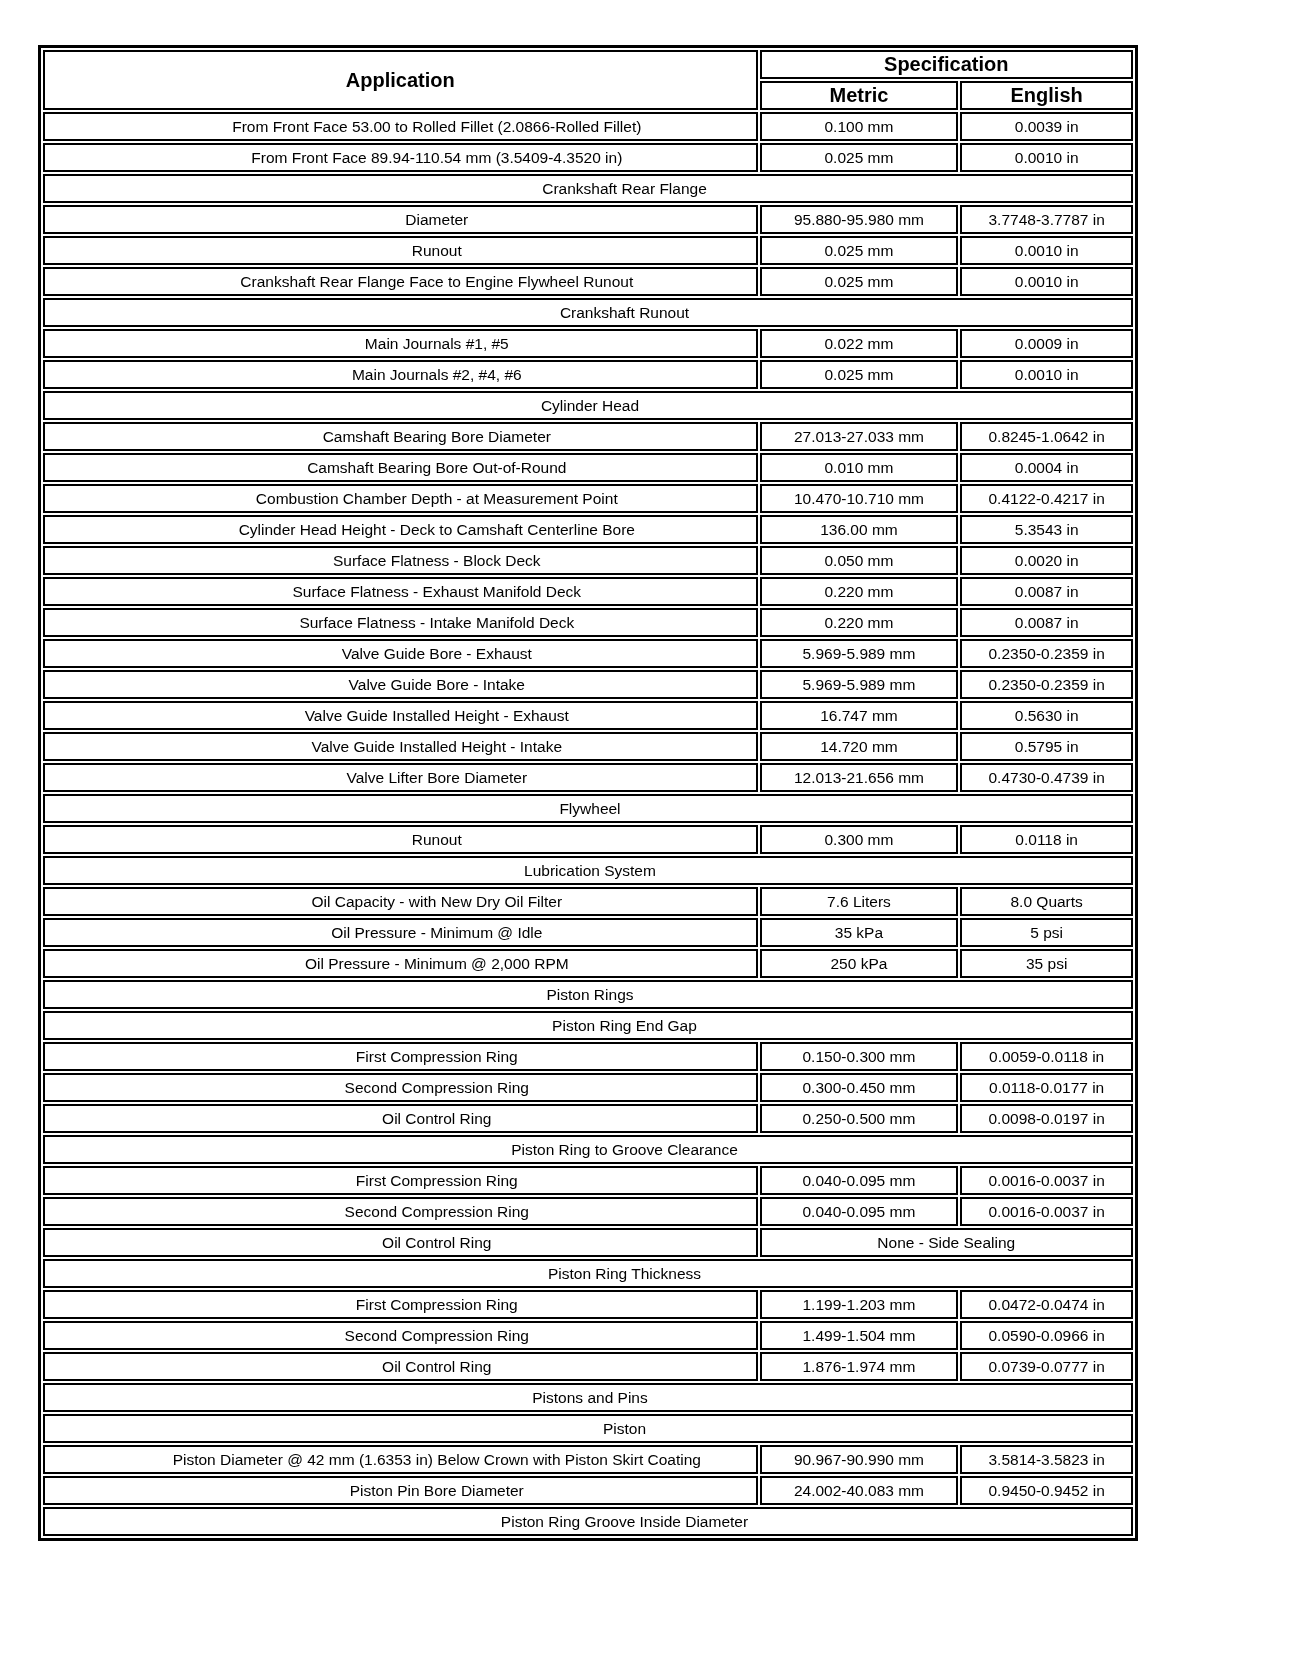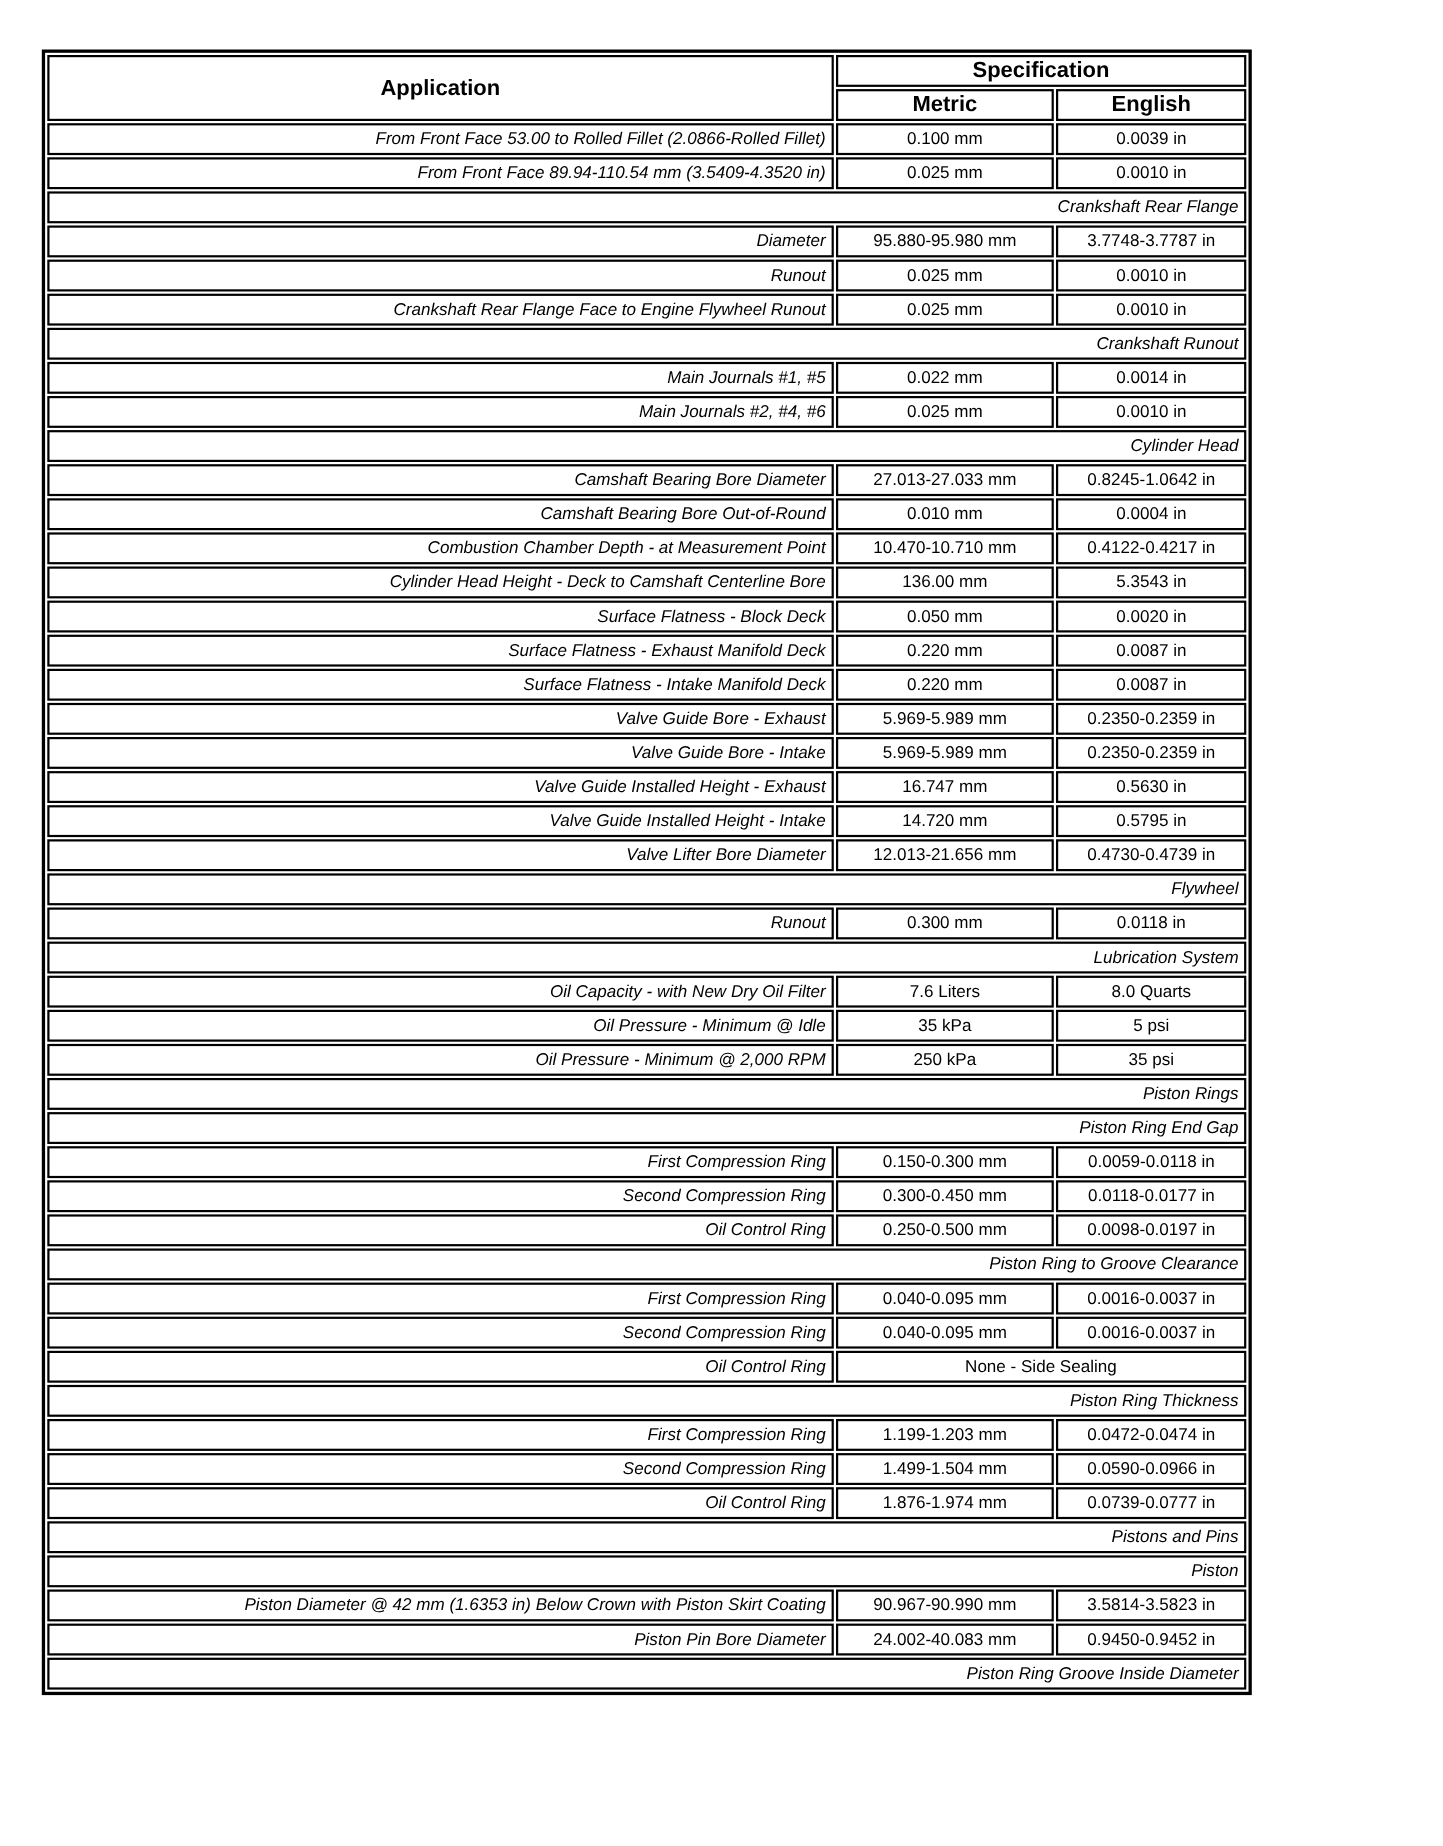--- a/index.html
+++ b/index.html
@@ -14,21 +14,21 @@
   col.c-metric { width: 18.3%; }
   col.c-eng    { width: 15.9%; }
   th, td {
     border: 2px solid #000000;
     height: 23px; padding: 1px 5px;
     font-size: 15.5px; line-height: 1.15;
     vertical-align: middle; overflow: hidden; white-space: nowrap;
     background: #ffffff;
   }
   th { font-weight: bold; text-align: center; font-size: 20px; }
-  td.app { text-align: right; font-style: italic; }
+  td.app { text-align: center; }
   td.indent-0 { padding-left: 9px; }
   td.indent-1 { padding-left: 78px; }
   td.val { text-align: center; }
 </style>
 </head>
 <body>
 
 <div class="page">
   <table class="spec">
     <colgroup>
@@ -74,21 +74,21 @@
           <td class="app indent-1">Crankshaft Rear Flange Face to Engine Flywheel Runout</td>
           <td class="val">0.025 mm</td>
           <td class="val">0.0010 in</td>
         </tr>
         <tr>
           <td class="app indent-1" colspan="3">Crankshaft Runout</td>
         </tr>
         <tr>
           <td class="app indent-1">Main Journals #1, #5</td>
           <td class="val">0.022 mm</td>
-          <td class="val">0.0014 in</td>
+          <td class="val">0.0009 in</td>
         </tr>
         <tr>
           <td class="app indent-1">Main Journals #2, #4, #6</td>
           <td class="val">0.025 mm</td>
           <td class="val">0.0010 in</td>
         </tr>
         <tr>
           <td class="app indent-0" colspan="3">Cylinder Head</td>
         </tr>
         <tr>

